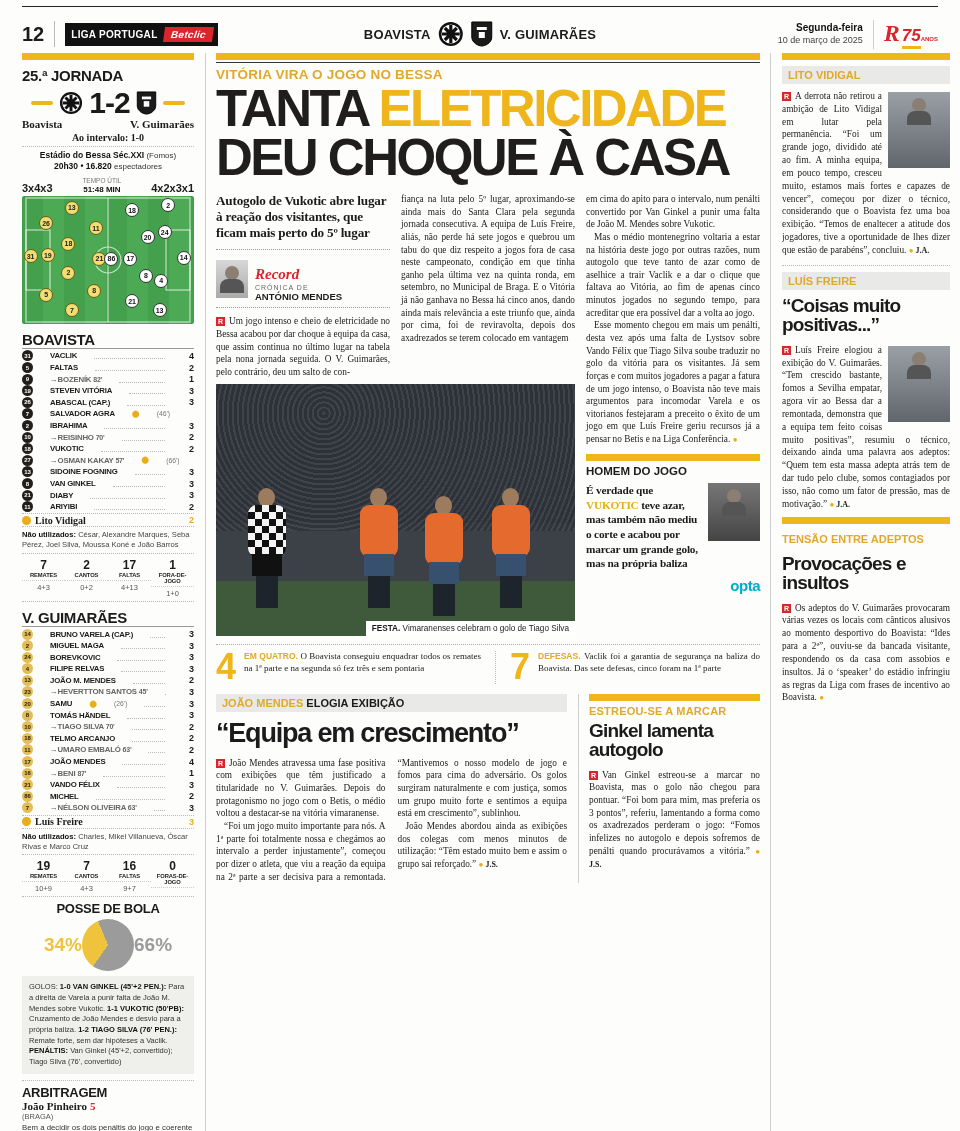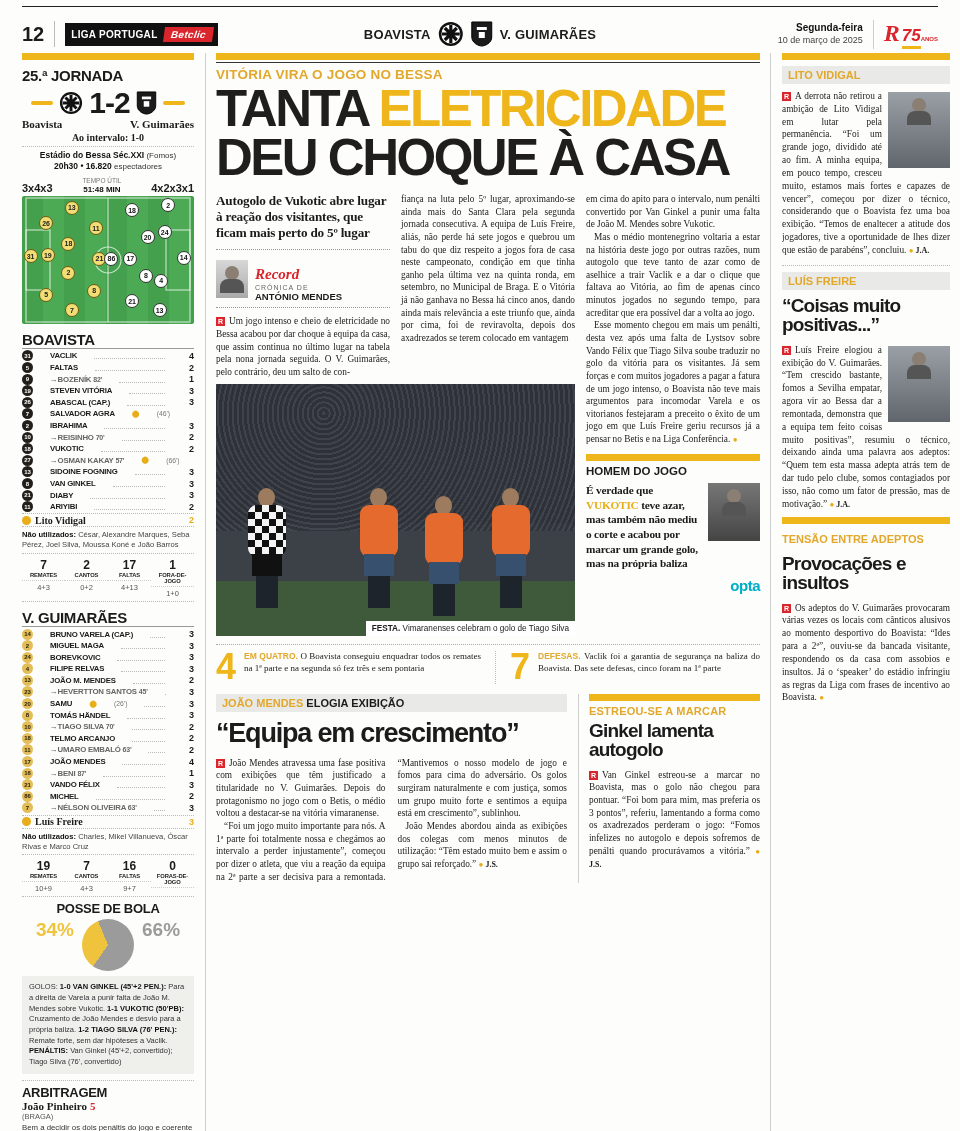--- a/index.html
+++ b/index.html
@@ -69,21 +69,21 @@
   .crating { color:#E8AE19; font-weight:800; font-size:9px; margin-left:auto; }
   .unused { font-size:7.6px; color:#444; line-height:1.3; border-bottom:1px dotted #bbb; padding-bottom:3px; }
   .unused b { color:#111; }
   .statgrid { display:grid; grid-template-columns:repeat(4,1fr); text-align:center; margin:4px 0 2px; border-bottom:1px dotted #bbb; padding-bottom:3px; }
   .statgrid .v { font-weight:800; font-size:12px; }
   .statgrid .l { font-weight:700; font-size:5.8px; letter-spacing:-.1px; border-bottom:1px dotted #ccc; padding-bottom:2px; margin-bottom:2px; }
   .statgrid .d { font-size:7.5px; color:#555; }
 
   .posse { text-align:center; margin-top:4px; }
   .possetitle { font-weight:800; font-size:13px; letter-spacing:-.3px; }
-  .pierow { display:flex; justify-content:center; gap:8px; margin:3px 0 5px; }
+  .pierow { display:flex; align-items:center; justify-content:center; gap:0; margin:3px 0 5px; }
   .pie { width:52px; height:52px; border-radius:50%; }
   .pct-h { color:#EFC33B; font-weight:800; font-size:19px; }
   .pct-a { color:#9b9b9b; font-weight:800; font-size:19px; }
 
   .golosbox { background:#efefec; padding:6px 7px; font-size:7.5px; line-height:1.42; color:#333; }
   .golosbox b { color:#111; }
 
   .arb { margin-top:6px; border-top:1px dotted #bbb; padding-top:4px; }
   .arbtitle { font-weight:800; font-size:13px; letter-spacing:-.3px; }
   .arbref { font-family:"Liberation Serif", serif; font-weight:700; font-size:11px; }

